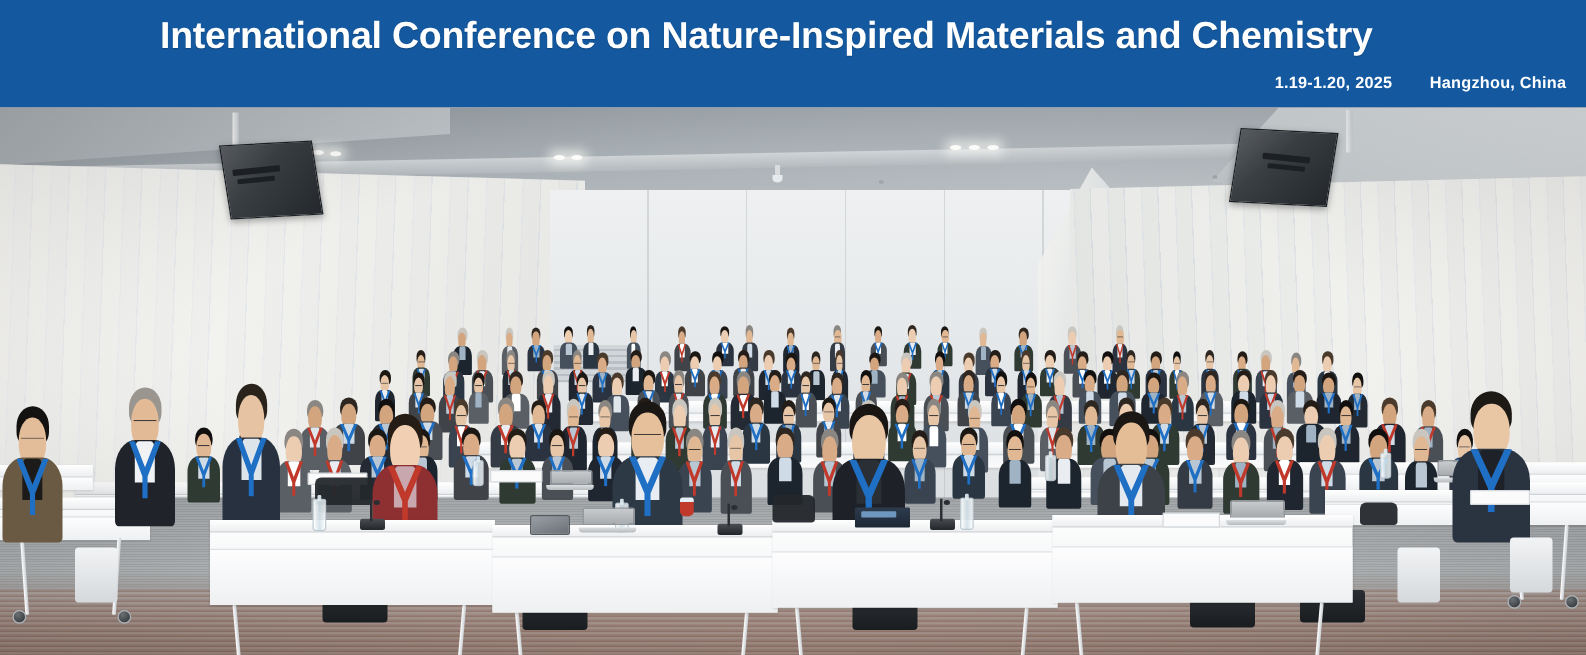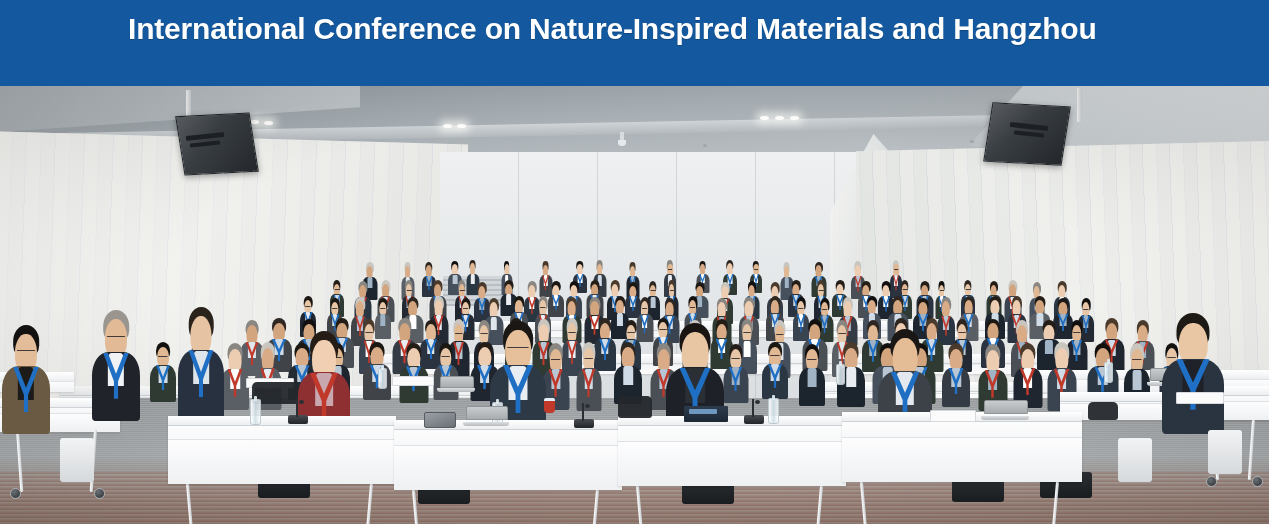--- a/index.html
+++ b/index.html
@@ -360,22 +360,26 @@
   }
 </style>
 </head>
 <body>
 
 <div id="page">
 
   <div id="banner">
 
 
-    <div id="banner-title">International Conference on Nature-Inspired Materials and Hangzhou</div>
-
+    <div id="banner-title">International Conference on Nature-Inspired Materials and Chemistry</div>
+
+    <div id="banner-meta">
+      <span>1.19-1.20, 2025</span>
+      <span>Hangzhou, China</span>
+    </div>
   </div>
 
   <div id="photo">
 
     <div class="ceiling"></div>
     <div class="ceiling-band"></div>
     <div class="ceiling-edge"></div>
     <div class="ceiling-edge-l"></div>
 
     <div class="downlight" style="left:236px;top:34px;"></div>

